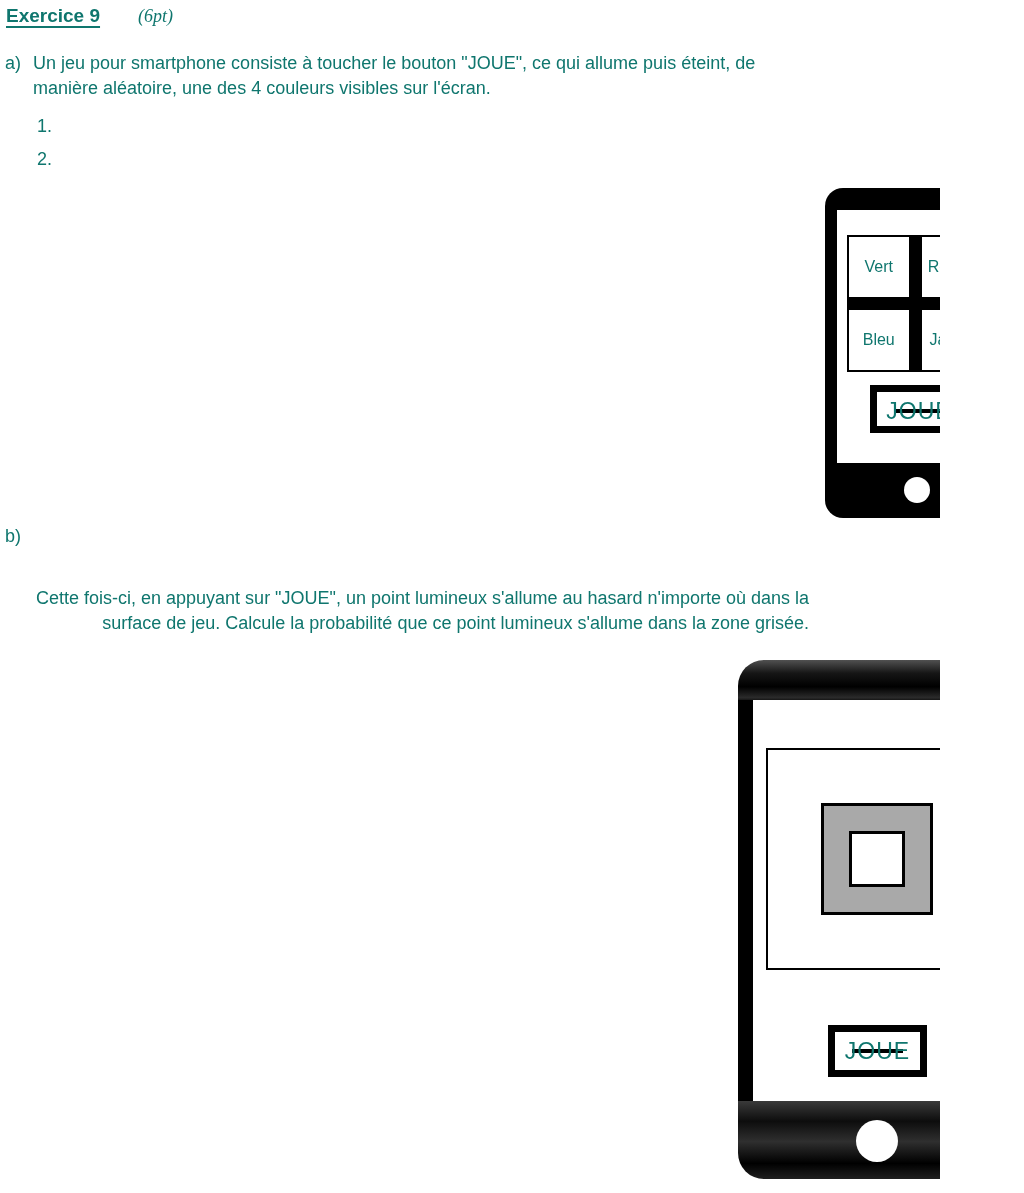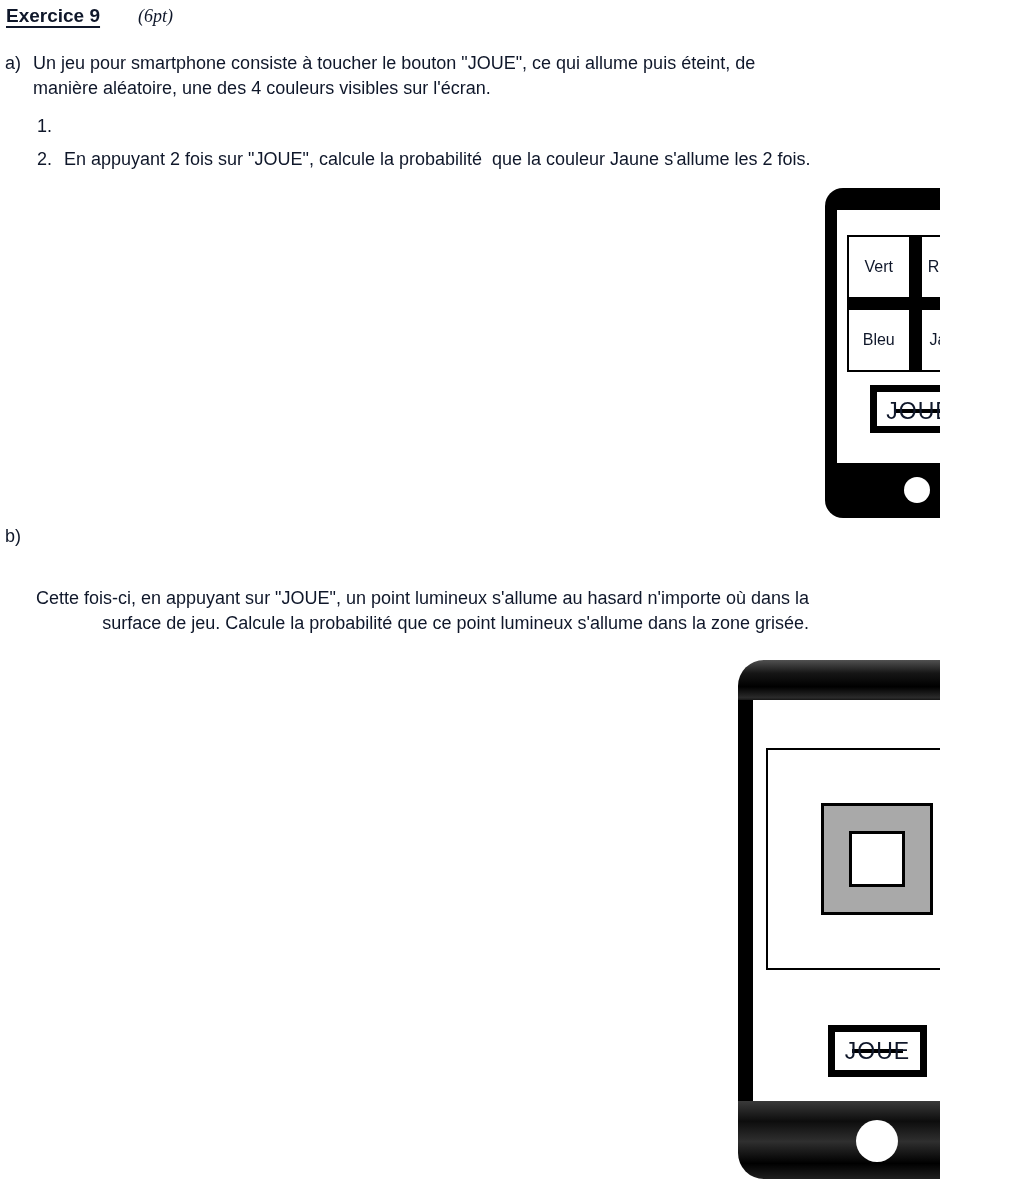--- a/index.html
+++ b/index.html
@@ -1,18 +1,18 @@
 <!DOCTYPE html>
 <html><head>
 <meta charset="utf-8">
 <style>
   html,body{margin:0;padding:0;background:#fff;}
   .page{
     position:relative;width:940px;height:1193px;background:#ffffff;
-    font-family:"Liberation Sans", sans-serif;color:#0f172a;overflow:hidden;
+    font-family:"Liberation Sans", sans-serif;color:#0f766e;overflow:hidden;
   }
   .abs{position:absolute;}
   .title{font-size:19px;font-weight:700;text-decoration:underline;text-decoration-thickness:2px;text-underline-offset:4px;}
   .points{font-size:18px;font-style:italic;font-family:Liberation Serif, serif;}
   .marker,.txt{position:absolute;font-size:18px;line-height:25px;}
   .txt{white-space:pre-wrap;}
 
   
   .phone1{position:absolute;left:825px;top:188px;width:178px;height:330px;background:#000;border-radius:18px;}
   .p1-screen{position:absolute;left:12px;top:22px;width:156px;height:253px;background:#fff;}
@@ -47,21 +47,20 @@
   <span class="abs title" style="left:6px;top:5px;">Exercice 9</span>
   <span class="abs points" style="left:138px;top:6px;">(6pt)</span>
 
   <span class="marker" style="left:5px;top:51px;">a)</span>
   <div class="txt" style="left:33px;top:51px;">Un jeu pour smartphone consiste à toucher le bouton "JOUE", ce qui allume puis éteint, de
 manière aléatoire, une des 4 couleurs visibles sur l'écran.</div>
 
   <span class="marker" style="left:37px;top:114px;">1.</span>
 
   <span class="marker" style="left:37px;top:147px;">2.</span>
-  <div class="txt" style="left:64px;top:147px;">En appuyant 2 fois sur "JOUE", calcule la probabilité  que la couleur Jaune s'allume les 2 fois.</div>
 
   <div class="phone1">
     <div class="p1-screen">
       <div class="grid">
         <div class="cell">Vert</div>
         <div class="cell">Rouge</div>
         <div class="cell">Bleu</div>
         <div class="cell">Jaune</div>
       </div>
       <div class="joue joue1">

